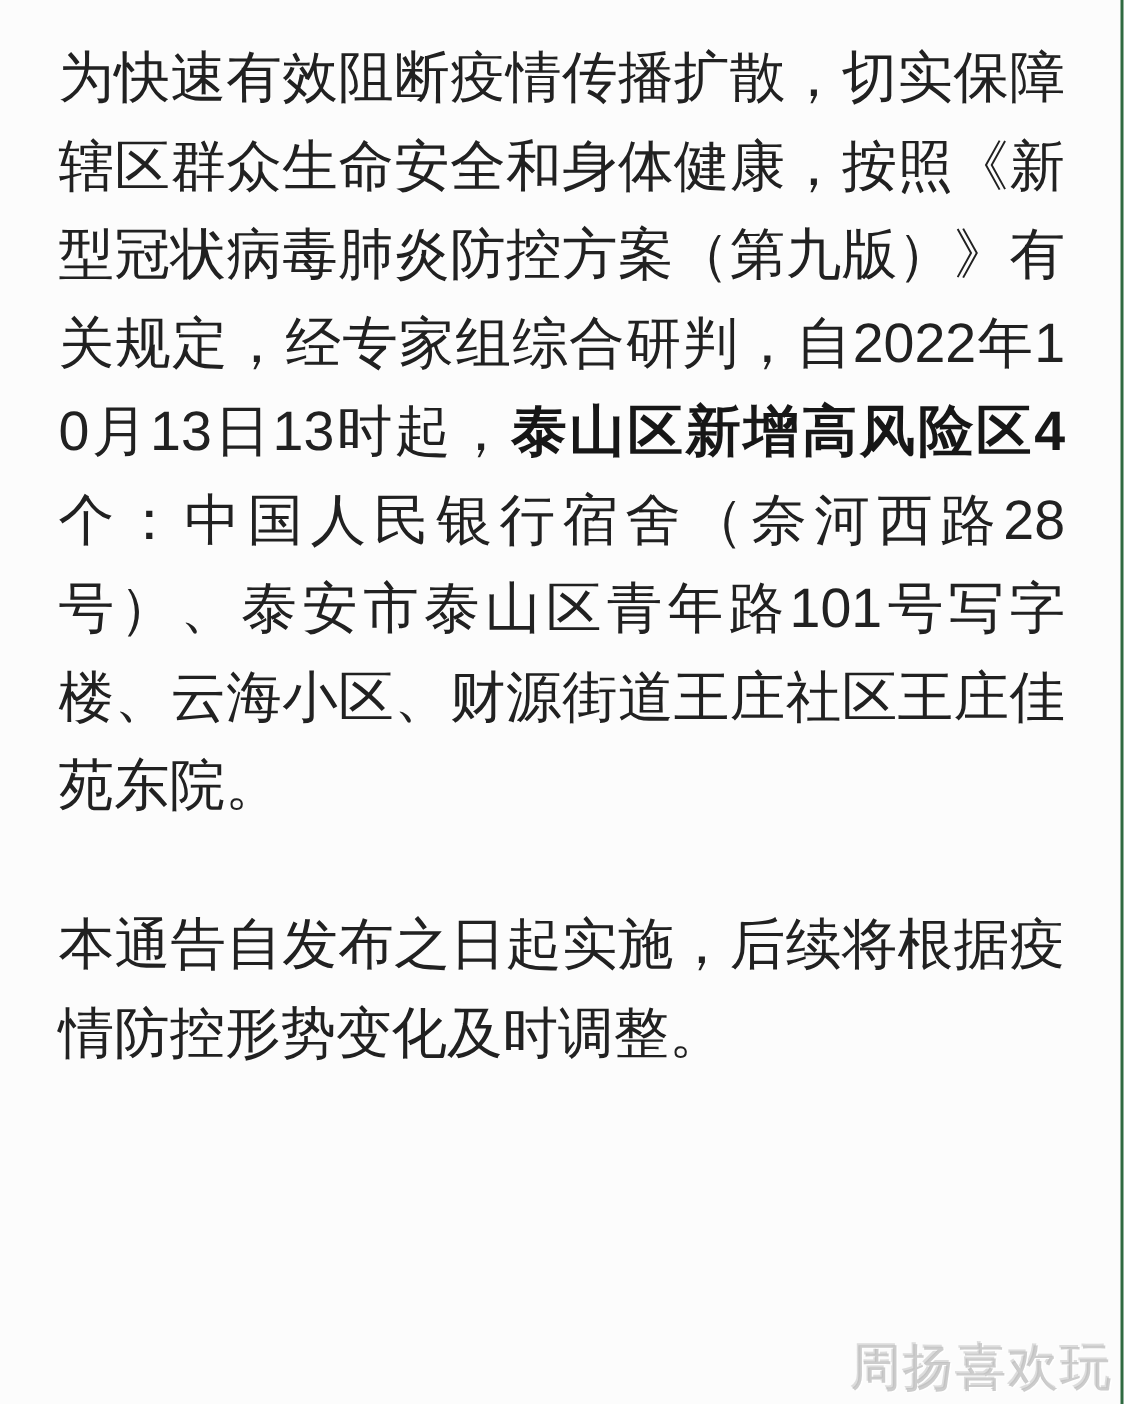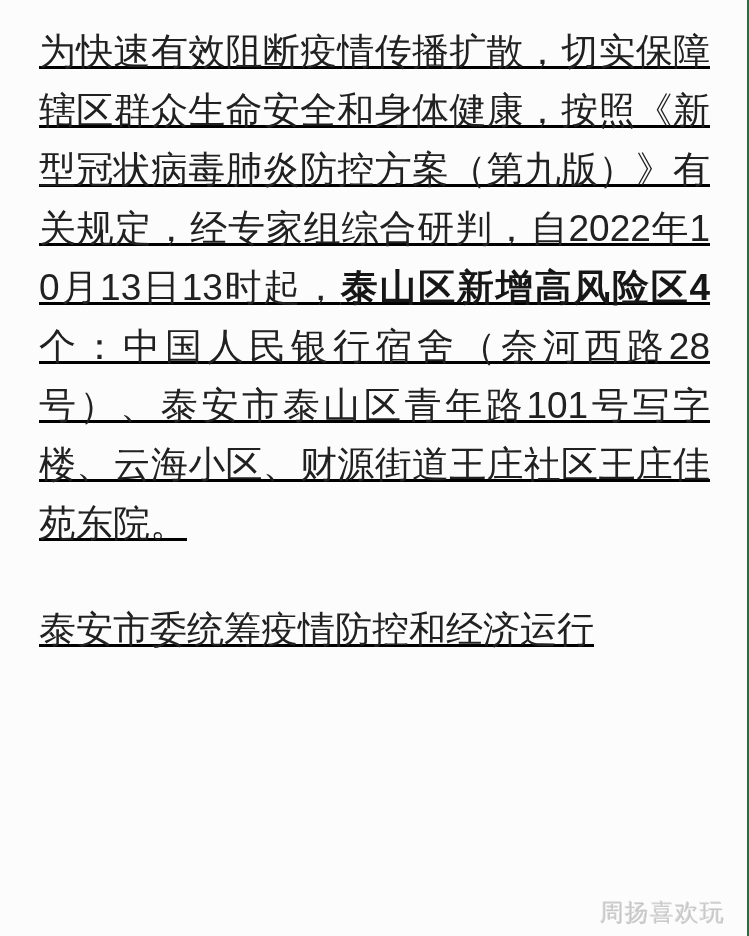--- a/index.html
+++ b/index.html
@@ -17,21 +17,20 @@
   .page {
     position: relative;
     width: 749px;
     height: 936px;
     background: #fcfcfc;
     box-sizing: border-box;
     padding: 22px 39px 0 39px;
   }
   .notice-body {
     width: 671px;
-    text-decoration: underline;
   }
   .para {
     margin: 0;
     font-size: 37px;
     line-height: 59px;
     color: #212121;
     text-align: justify;
     text-justify: inter-ideograph;
     word-break: break-all;
     letter-spacing: 0px;
@@ -49,42 +48,42 @@
   .right-edge-line {
     position: absolute;
     top: 0;
     right: 0;
     width: 2px;
     height: 936px;
     background: #2f6a41;
   }
   .watermark {
     position: absolute;
-    right: 24px;
+    right: 7px;
     bottom: 11px;
-    font-size: 24px;
+    font-size: 34px;
     line-height: 25px;
     color: rgba(187, 187, 187, 0.75);
     text-shadow:
       1px 1px 0 rgba(255, 255, 255, 0.95),
       -1px -1px 0 rgba(160, 160, 160, 0.35);
     letter-spacing: 1px;
     white-space: nowrap;
   }
 </style>
 </head>
 <body>
 
 <div class="page">
   <div class="notice-body">
 
     <p class="para"><span>为快速有效阻断疫情传播扩散，切实保障辖区群众生命安全和身体健康，按照《新型冠状病毒肺炎防控方案（第九版）》有关规定，经专家组综合研判，自2022年10月13日13时起，</span><span class="bold-seg">泰山区新增高风险区4</span><span>个：中国人民银行宿舍（奈河西路28号）、泰安市泰山区青年路101号写字楼、云海小区、财源街道王庄社区王庄佳苑东院。</span></p>
 
+    <p class="para">本通告自发布之日起实施，后续将根据疫情防控形势变化及时调整。</p>
 
-    <p class="para sig">泰安市委统筹疫情防控和经济运行</p>
 
 
   </div>
 
   <div class="right-edge-line"></div>
 
   <div class="watermark">周扬喜欢玩</div>
 </div>
 
 </body></html>

